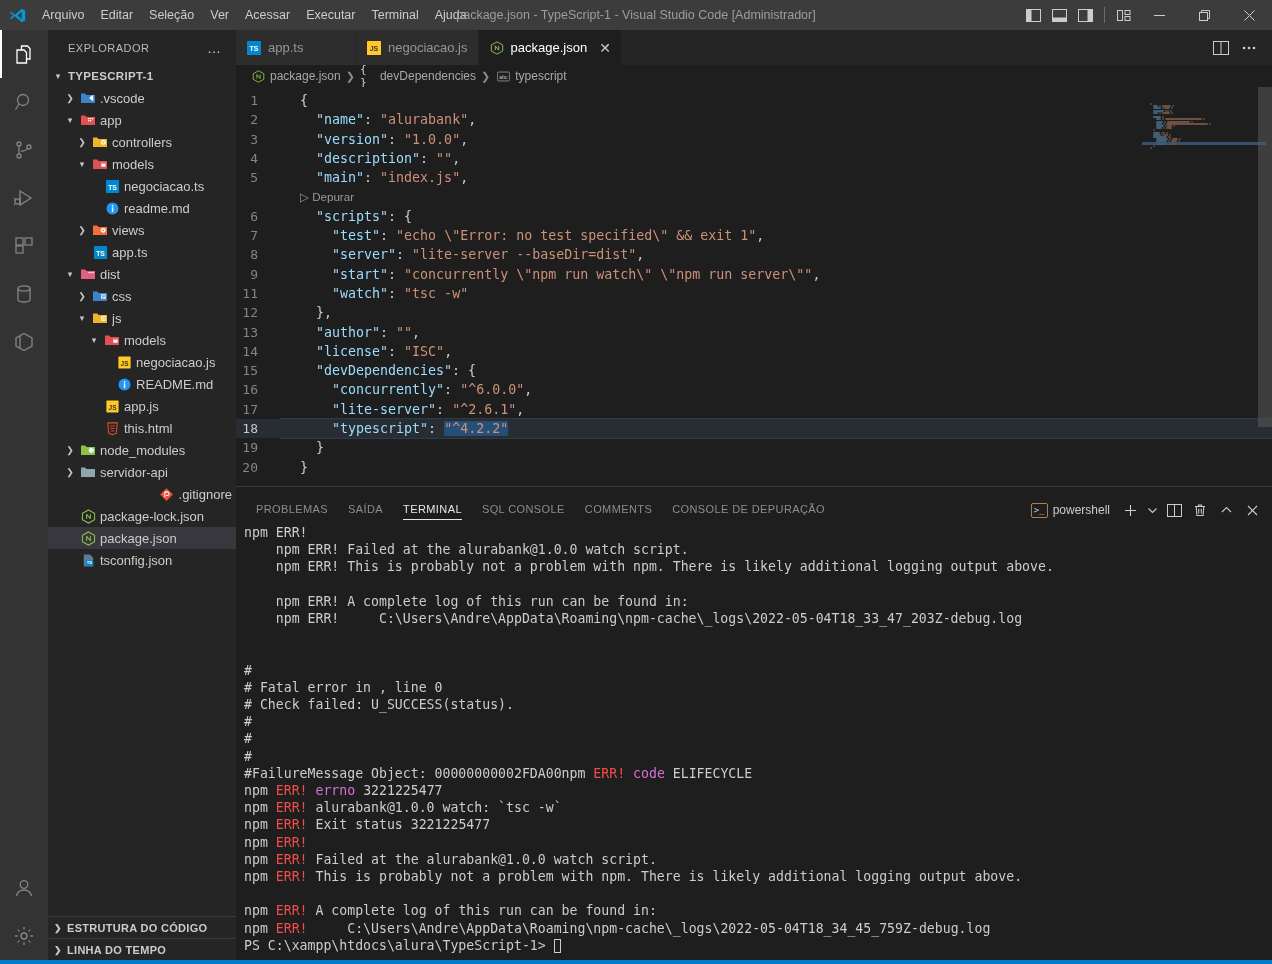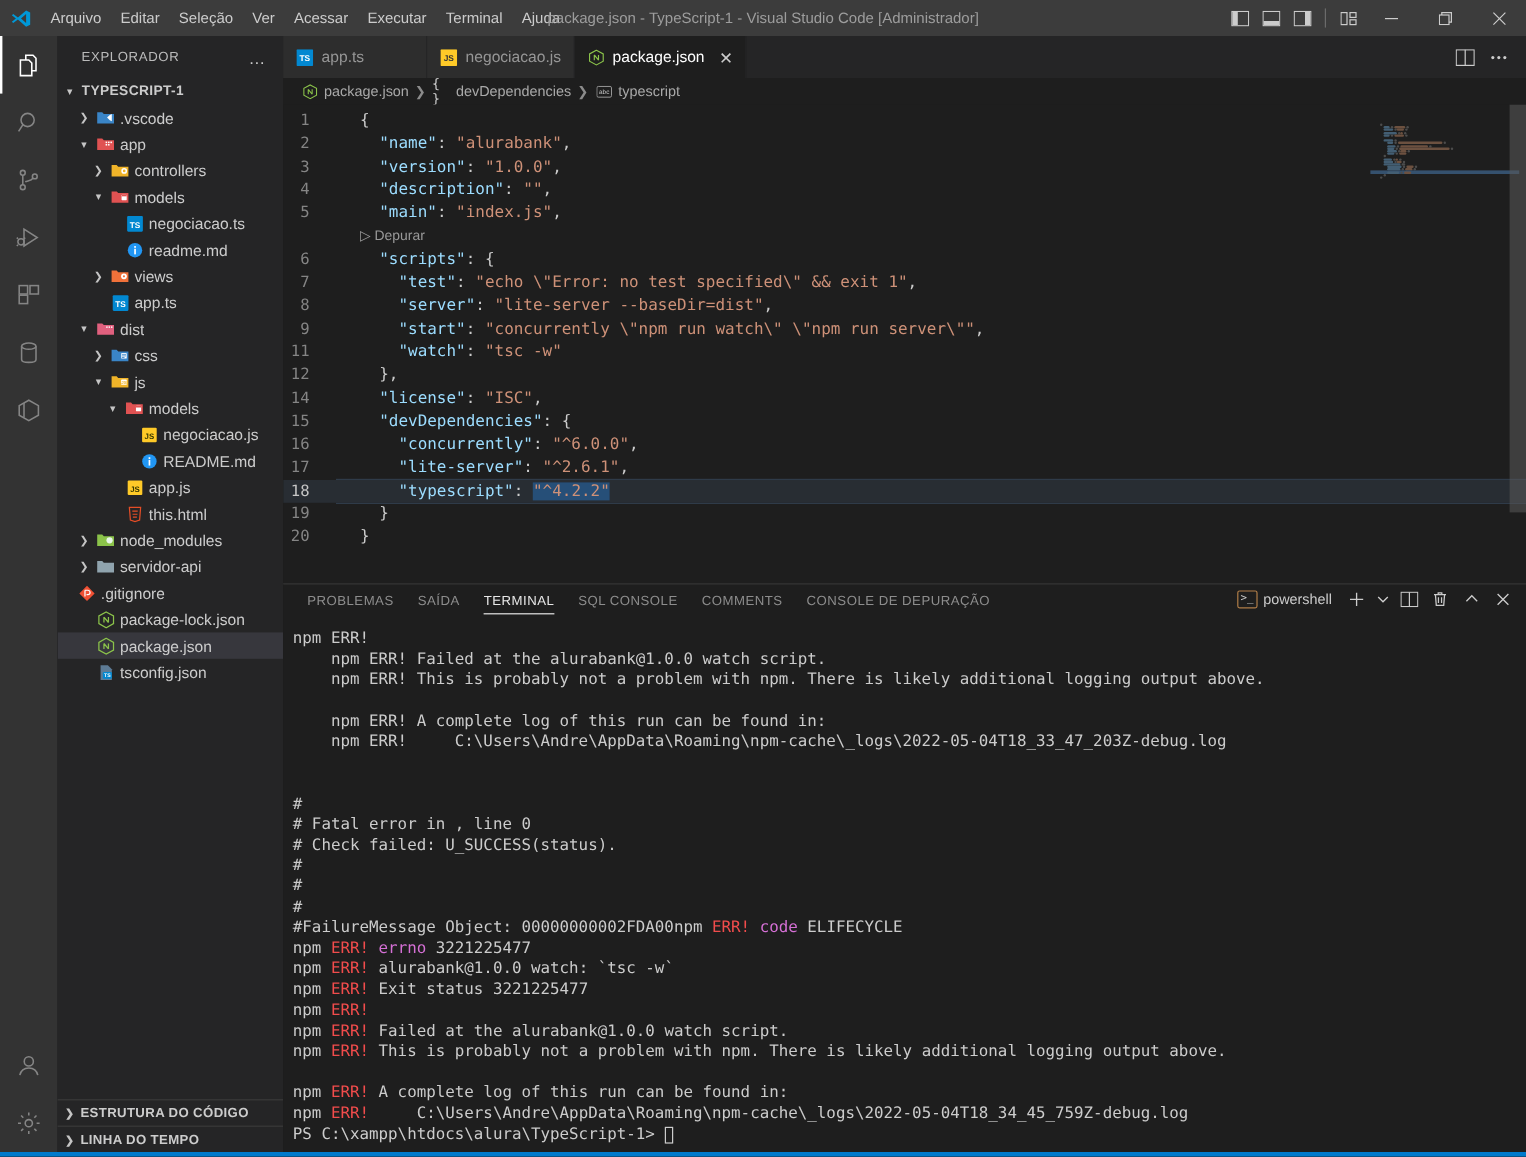--- a/index.html
+++ b/index.html
@@ -114,21 +114,21 @@
 
   .minimap { position: absolute; right: 14px; top: 0; width: 110px; height: 100%; opacity: .85;}
   .mm-line { position: absolute; height: 2px; border-radius: 1px;}
   .mm-cur { position: absolute; left: 0; right: -14px; height: 3px; background: #3a5a7d; }
   .v-scroll { position: absolute; right: 0; top: 0; width: 14px; height: 100%; }
   .v-thumb { position: absolute; right: 0; top: 0; width: 14px; background: #5a5a5a; opacity:.55;}
 
   
   .panel { flex: 0 0 474px; height: 474px; background: #1e1e1e; display: flex; flex-direction: column;
     border-top: 1px solid #3a3a3a; }
-  .panel-tabs { height: 35px; flex: 0 0 35px; display: flex; align-items: flex-start; padding-left: 20px; }
+  .panel-tabs { height: 35px; flex: 0 0 35px; display: flex; align-items: flex-end; padding-left: 20px; }
   .ptab { font-size: 11px; text-transform: uppercase; color: #8d8d8d; letter-spacing: .4px;
     margin-right: 20px; padding: 8px 0 7px 0; position: relative; white-space: nowrap;}
   .ptab.active { color: #e7e7e7; }
   .ptab.active::after { content:""; position:absolute; left:0; right:0; bottom:2px; height:1px; background:#e7e7e7;}
   .panel-actions { margin-left: auto; display: flex; align-items: center; gap: 2px; padding-right: 8px; }
   .term-sel { display: flex; align-items: center; gap: 5px; font-size: 12px; color: #cccccc; padding: 0 6px;}
   .term-sel-icon { width: 17px; height: 15px; border: 1px solid #b07d48; border-radius: 2px;
     display:flex; align-items:center; justify-content:center; font-size:9px; color:#cccccc;
     font-family: "DejaVu Sans Mono", monospace; }
   .pa-btn { width: 24px; height: 24px; display: flex; align-items: center; justify-content: center; color: #cccccc; }
@@ -481,21 +481,21 @@
             </div>
             <div class="row" style="padding-left: 16px;">
               <span class="chev">❯</span>
               <span class="ficon">
                 <svg width="16" height="16" viewBox="0 0 16 16">
                   <path d="M1 3.5 h4.2 l1.3 1.4 H15 V13 H1 Z" fill="#90a4ae"></path>
                 </svg>
               </span>
               <span class="rowlabel">servidor-api</span>
             </div>
-            <div class="row" style="padding-left: 0;">
+            <div class="row" style="padding-left: 16px; justify-content: flex-end;">
               <span class="chev"></span>
               <span class="ficon">
                 <svg width="15" height="15" viewBox="0 0 16 16">
                   <path d="M8 1.2 L14.8 8 L8 14.8 L1.2 8 Z" fill="#f05033"></path>
                   <path d="M6.2 5.2 h2.6 a1.9 1.9 0 0 1 0 3.8 h-1.2 M6.2 5.2 v5.6" stroke="#fff" stroke-width="1.1" fill="none"></path>
                 </svg>
               </span>
               <span class="rowlabel">.gitignore</span>
             </div>
             <div class="row" style="padding-left: 16px;">
@@ -628,20 +628,21 @@
             <div class="codelens">
               <span class="ln"></span>
               <span class="ctext">▷ Depurar</span>
             </div>
             <div class="cline"><span class="ln">6</span><span class="ctext">  <span class="k-key">"scripts"</span><span class="k-punc">: {</span></span></div>
             <div class="cline"><span class="ln">7</span><span class="ctext">    <span class="k-key">"test"</span><span class="k-punc">: </span><span class="k-str">"echo \"Error: no test specified\" &amp;&amp; exit 1"</span><span class="k-punc">,</span></span></div>
             <div class="cline"><span class="ln">8</span><span class="ctext">    <span class="k-key">"server"</span><span class="k-punc">: </span><span class="k-str">"lite-server --baseDir=dist"</span><span class="k-punc">,</span></span></div>
             <div class="cline"><span class="ln">9</span><span class="ctext">    <span class="k-key">"start"</span><span class="k-punc">: </span><span class="k-str">"concurrently \"npm run watch\" \"npm run server\""</span><span class="k-punc">,</span></span></div>
             <div class="cline"><span class="ln">11</span><span class="ctext">    <span class="k-key">"watch"</span><span class="k-punc">: </span><span class="k-str">"tsc -w"</span></span></div>
             <div class="cline"><span class="ln">12</span><span class="ctext">  <span class="k-punc">},</span></span></div>
+            <div class="cline"><span class="ln">13</span><span class="ctext">  <span class="k-key">"author"</span><span class="k-punc">: </span><span class="k-str">""</span><span class="k-punc">,</span></span></div>
             <div class="cline"><span class="ln">14</span><span class="ctext">  <span class="k-key">"license"</span><span class="k-punc">: </span><span class="k-str">"ISC"</span><span class="k-punc">,</span></span></div>
             <div class="cline"><span class="ln">15</span><span class="ctext">  <span class="k-key">"devDependencies"</span><span class="k-punc">: {</span></span></div>
             <div class="cline"><span class="ln">16</span><span class="ctext">    <span class="k-key">"concurrently"</span><span class="k-punc">: </span><span class="k-str">"^6.0.0"</span><span class="k-punc">,</span></span></div>
             <div class="cline"><span class="ln">17</span><span class="ctext">    <span class="k-key">"lite-server"</span><span class="k-punc">: </span><span class="k-str">"^2.6.1"</span><span class="k-punc">,</span></span></div>
             <div class="cline highlight"><span class="ln cur">18</span><span class="ctext">    <span class="k-key">"typescript"</span><span class="k-punc">: </span><span class="k-str sel">"^4.2.2"</span></span></div>
             <div class="cline"><span class="ln">19</span><span class="ctext">  <span class="k-punc">}</span></span></div>
             <div class="cline"><span class="ln">20</span><span class="ctext"><span class="k-punc">}</span></span></div>
           </div>
         <div class="minimap" id="minimap">
             <div style="position: absolute; top: 16px; left: 2px;">

